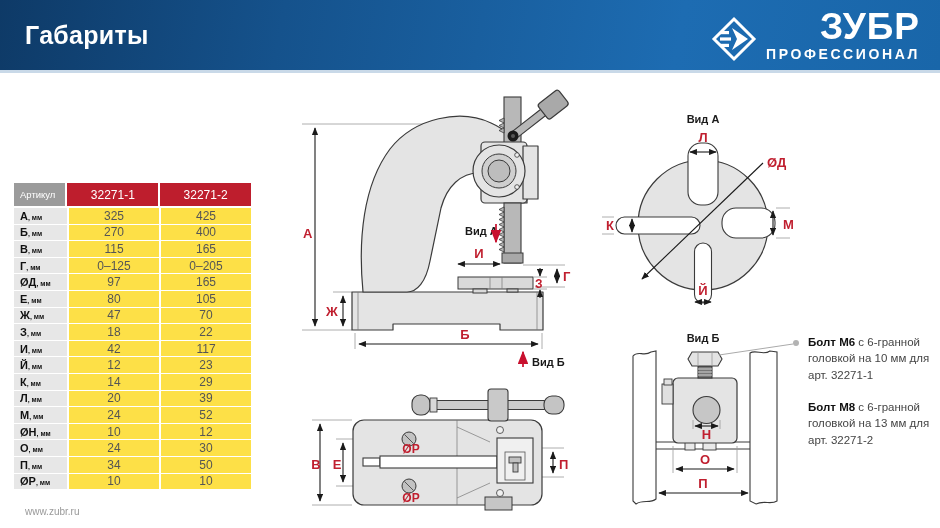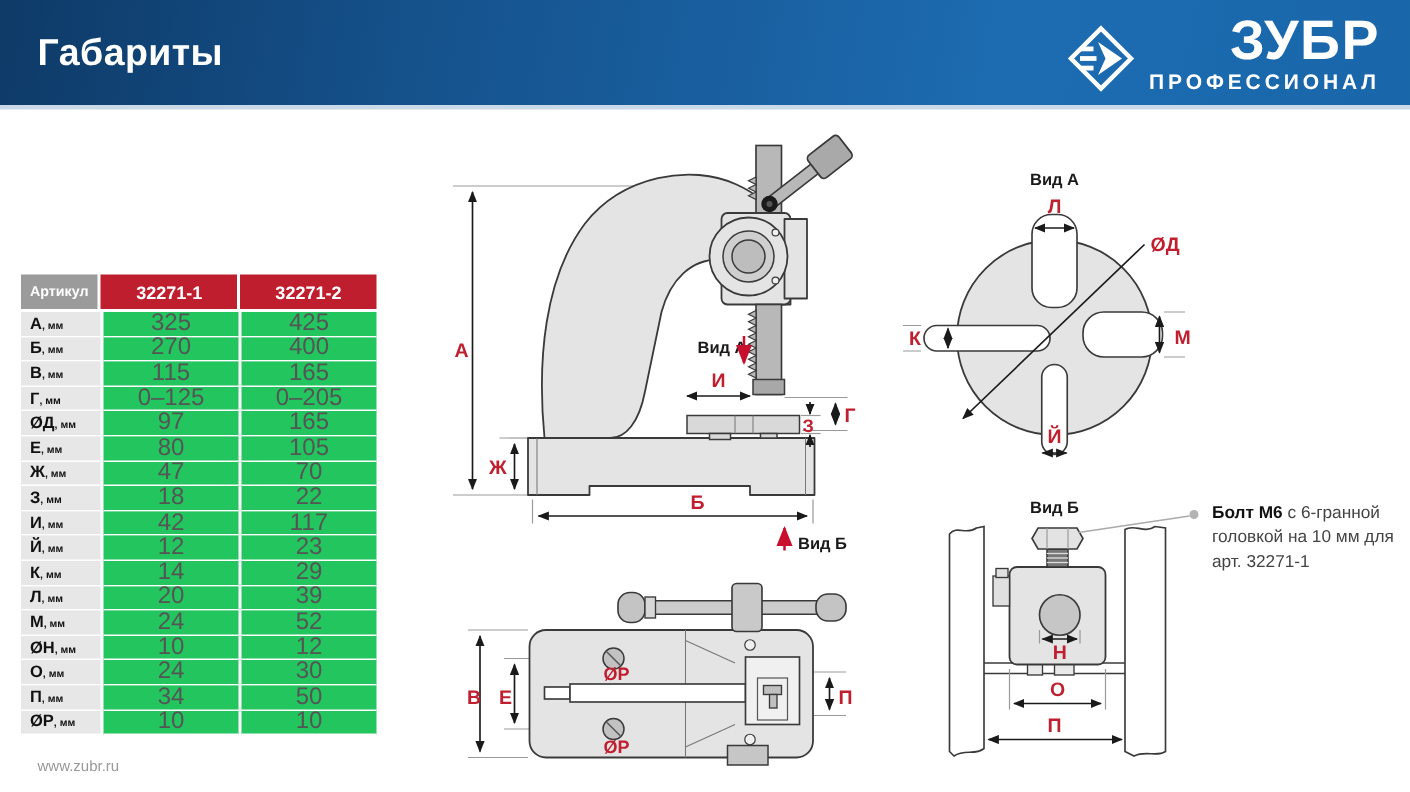--- a/index.html
+++ b/index.html
@@ -10,30 +10,30 @@
           background:linear-gradient(100deg,#0e3a67 0%,#15528c 30%,#1d6cb2 72%,#1966a9 100%);
           border-bottom:3px solid #c9d9e8;}
   .page-title{position:absolute;left:25px;top:21px;font-size:25px;font-weight:bold;color:#fff;letter-spacing:0.3px;}
   .logo{position:absolute;right:20px;top:10px;display:flex;align-items:flex-end;gap:9px;}
   .logo-txt{text-align:right;color:#fff;}
   .brand{font-size:37px;font-weight:bold;line-height:0.92;letter-spacing:1px;}
   .brand-sub{font-size:14px;font-weight:bold;letter-spacing:2.6px;margin-top:2px;}
   
   .spec-table{position:absolute;left:14px;top:183px;width:237px;}
   .thead{display:flex;height:23px;margin-bottom:2px;}
-  .th{display:flex;align-items:center;justify-content:center;color:#fff;font-weight:bold;box-sizing:border-box;}
+  .th{display:flex;align-items:center;justify-content:center;color:#fff;font-weight:normal;box-sizing:border-box;}
   .th-art{width:53px;background:#9b9b9b;font-size:9.5px;justify-content:flex-start;padding-left:6px;margin-right:2px;}
   .th-c{width:94px;background:#be1e2d;font-size:12px;}
   .th-c.g{margin-right:2px;}
   .trow{display:flex;height:16.6px;}
   .cell{display:flex;align-items:center;border-bottom:1px solid #fff;box-sizing:border-box;}
   .lbl{width:53px;background:#e7e7e7;padding-left:6px;margin-right:2px;}
   .lname{font-weight:bold;font-size:11px;color:#111;}
   .lunit{font-weight:bold;font-size:7px;color:#111;margin-top:3px;}
-  .val{width:90px;background:#22c55e;justify-content:center;font-size:16px;color:#555;}
+  .val{width:90px;background:#fde047;justify-content:center;font-size:12px;color:#555;}
   .val.g{margin-right:2px;}
   
   .dwg{position:absolute;}
   .part{fill:#e4e4e4;stroke:#3a3a3a;stroke-width:1.2;stroke-linejoin:round;}
   .part2{fill:#b8b8b8;stroke:#3a3a3a;stroke-width:1.1;}
   .part3{fill:#d9d9d9;stroke:#3a3a3a;stroke-width:1;}
   .white{fill:#fff;stroke:#3a3a3a;stroke-width:1.1;}
   .screw{fill:#f0f0f0;stroke:#3a3a3a;stroke-width:0.8;}
   .ext{stroke:#999;stroke-width:0.8;}
   .thin{stroke:#777;stroke-width:0.7;fill:none;}
@@ -413,15 +413,16 @@
   <text class="dim" x="80" y="134" text-anchor="middle">О</text>
   <line class="dimln" x1="34" y1="163" x2="123" y2="163" marker-start="url(#ak4)" marker-end="url(#ak4)"></line>
   <text class="dim" x="78" y="158" text-anchor="middle">П</text>
 
   <line x1="94" y1="25" x2="168" y2="14" stroke="#aaa" stroke-width="1"></line>
   <circle cx="171" cy="13" r="3" fill="#b3b3b3"></circle>
 </svg>
 
 <div class="note-block">
   <p class="note"><b>Болт М6</b><span> с 6-гранной головкой на 10 мм для арт. 32271-1</span></p>
+    <p class="note"><b>Болт М8</b><span> с 6-гранной головкой на 13 мм для арт. 32271-2</span></p>
 </div>
 
 <div class="footer-url">www.zubr.ru</div>
 
 </body></html>

